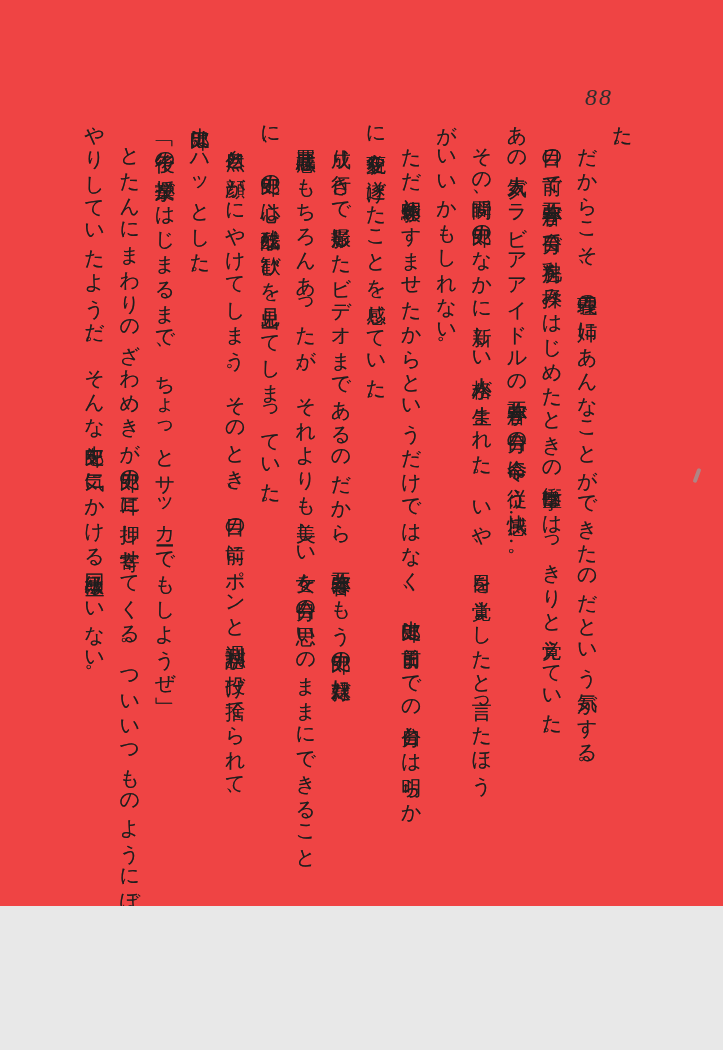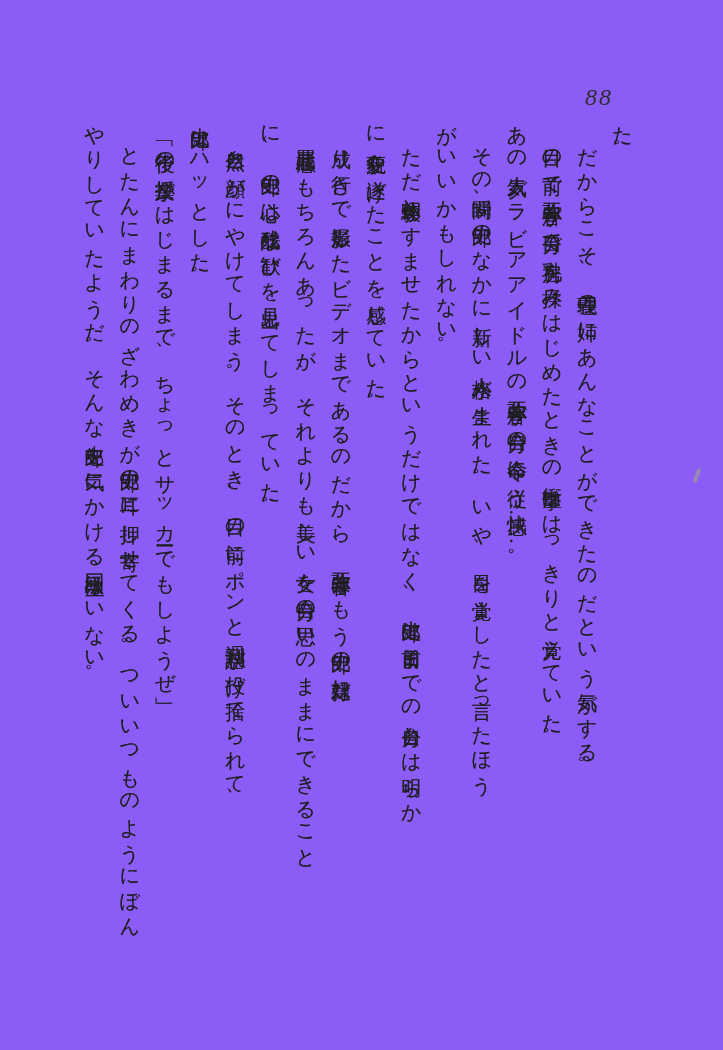--- a/index.html
+++ b/index.html
@@ -3,22 +3,22 @@
 <meta charset="utf-8">
 <style>
   html, body {
     margin: 0;
     padding: 0;
     background: #e8e8e8;
   }
   .page {
     position: relative;
     width: 723px;
-    height: 1050px;
-    background: #8b5cf6;
+    height: 906px;
+    background: #ef4444;
     overflow: hidden;
     font-family: "Liberation Serif", "DejaVu Serif", serif;
   }
   .page-number {
     position: absolute;
     top: 84px;
     left: 585px;
     font-style: italic;
     font-size: 24px;
     letter-spacing: 2px;

